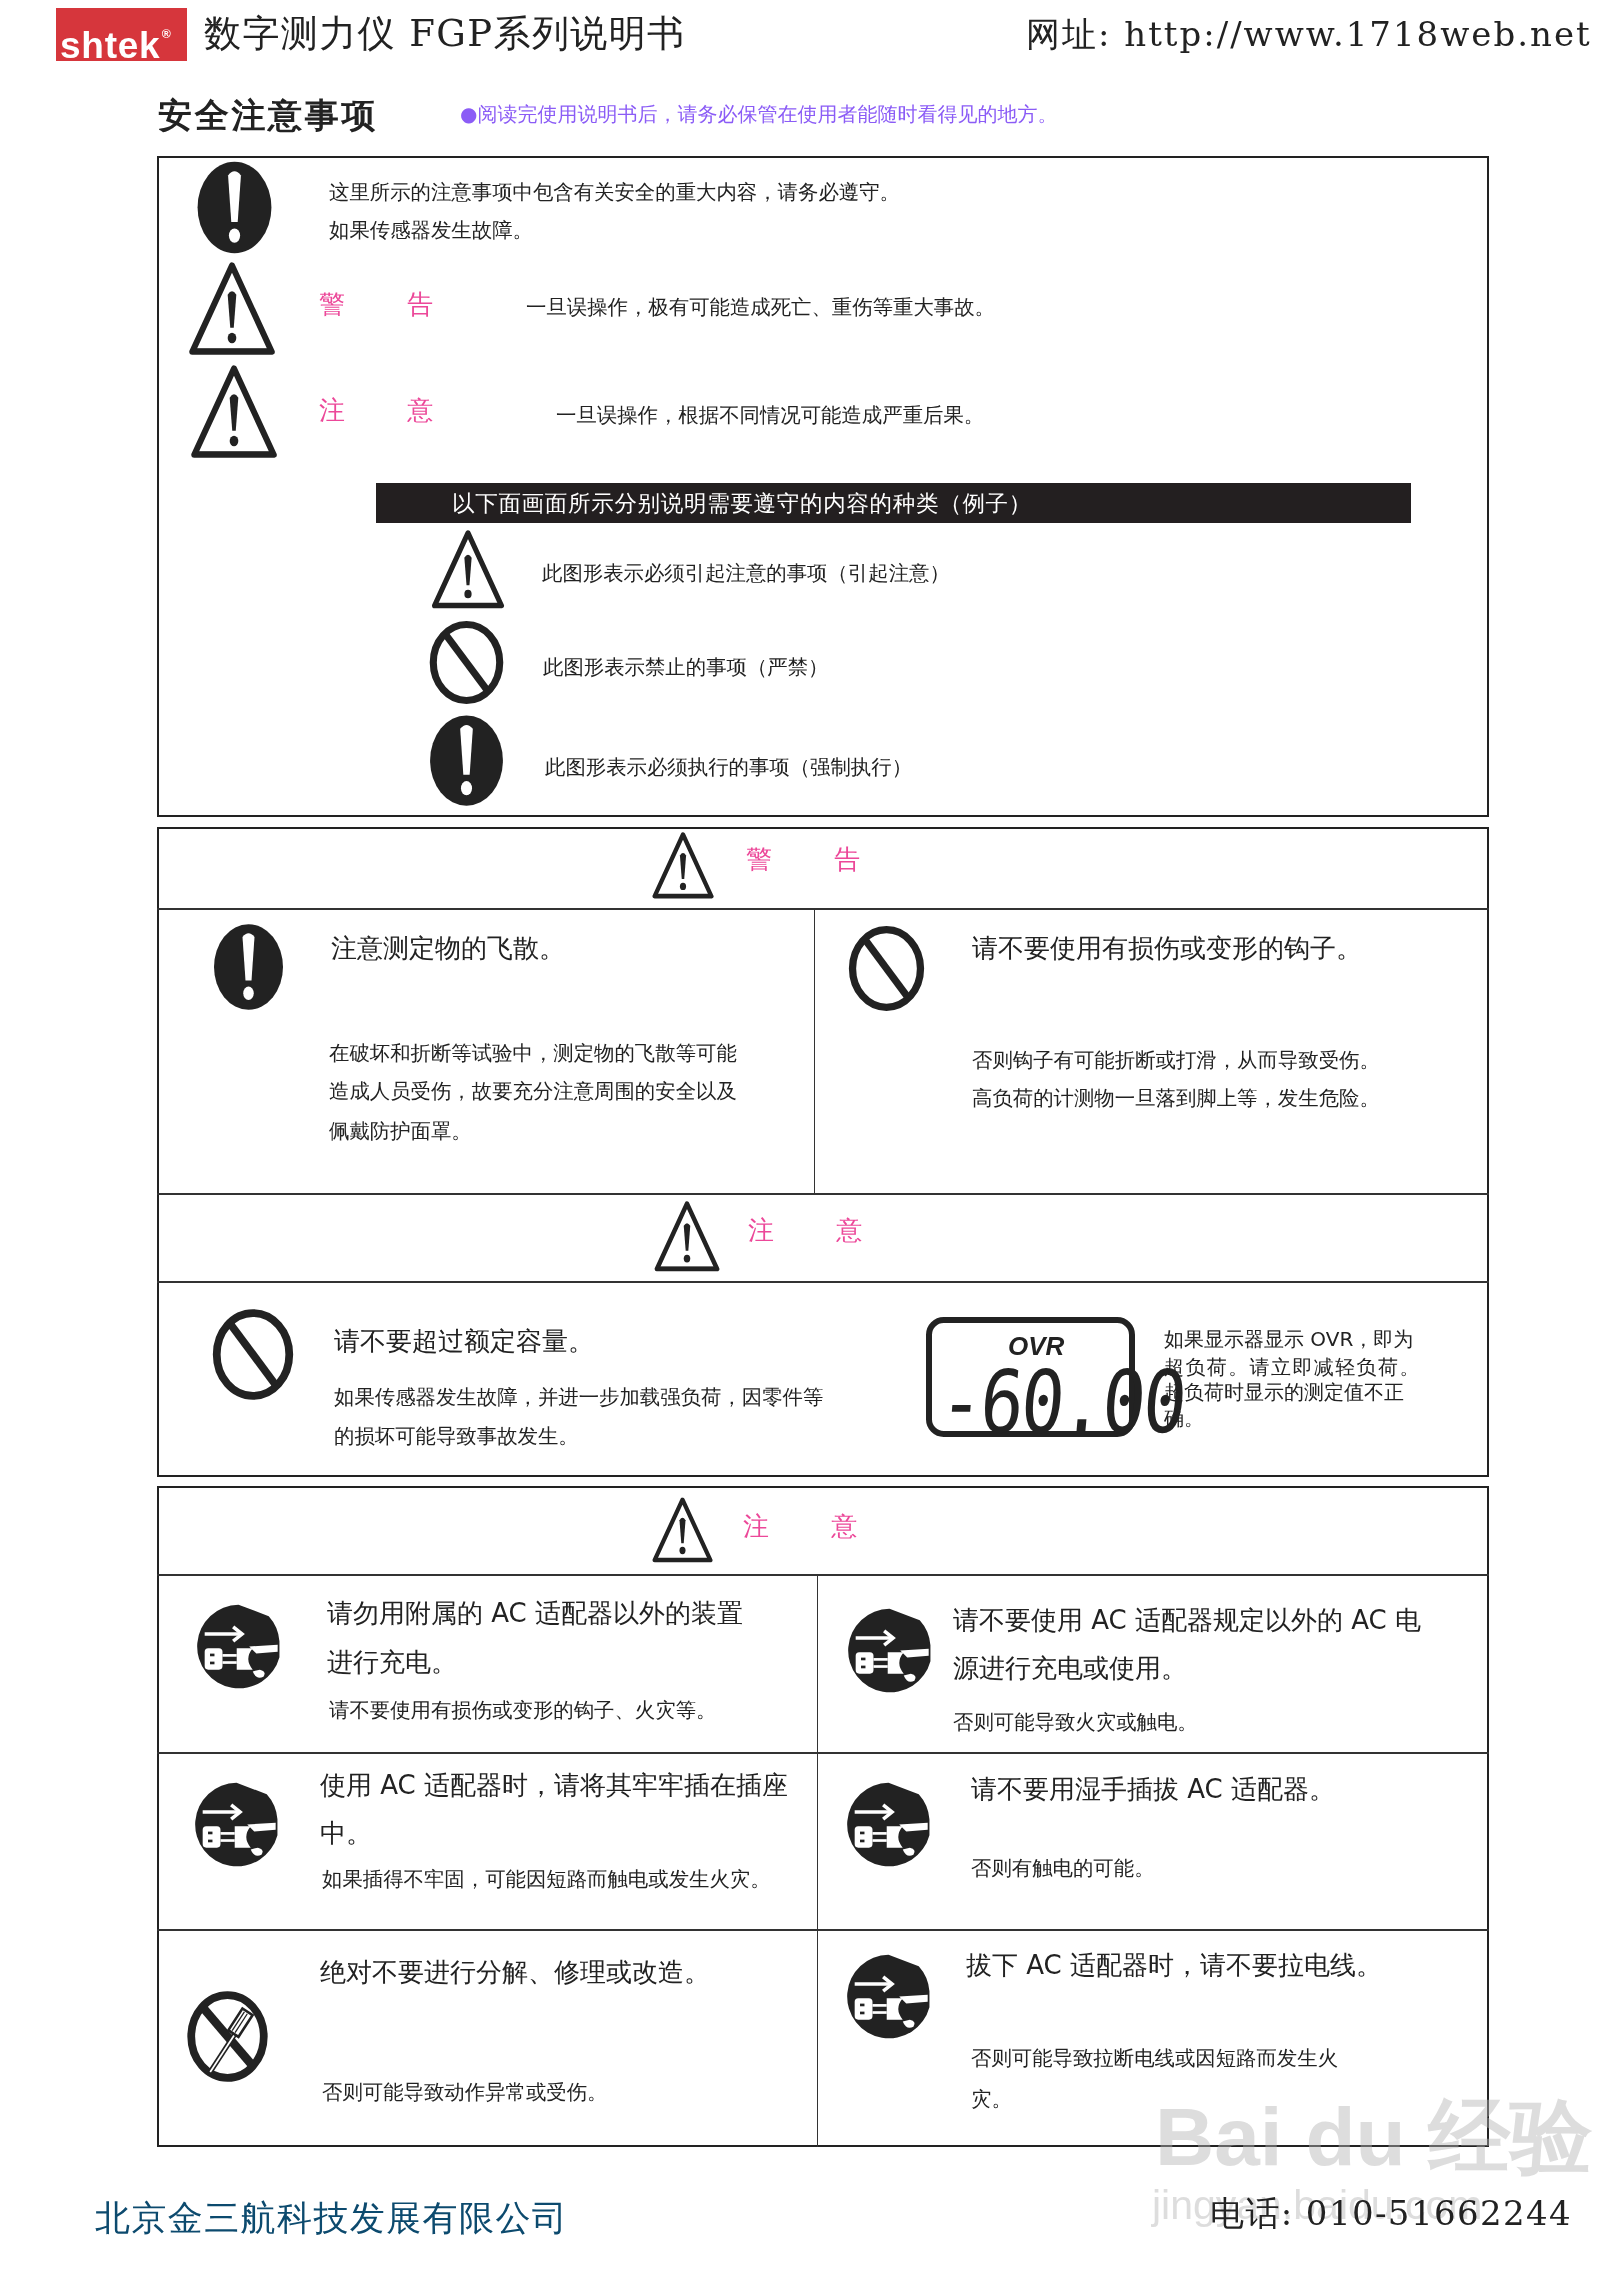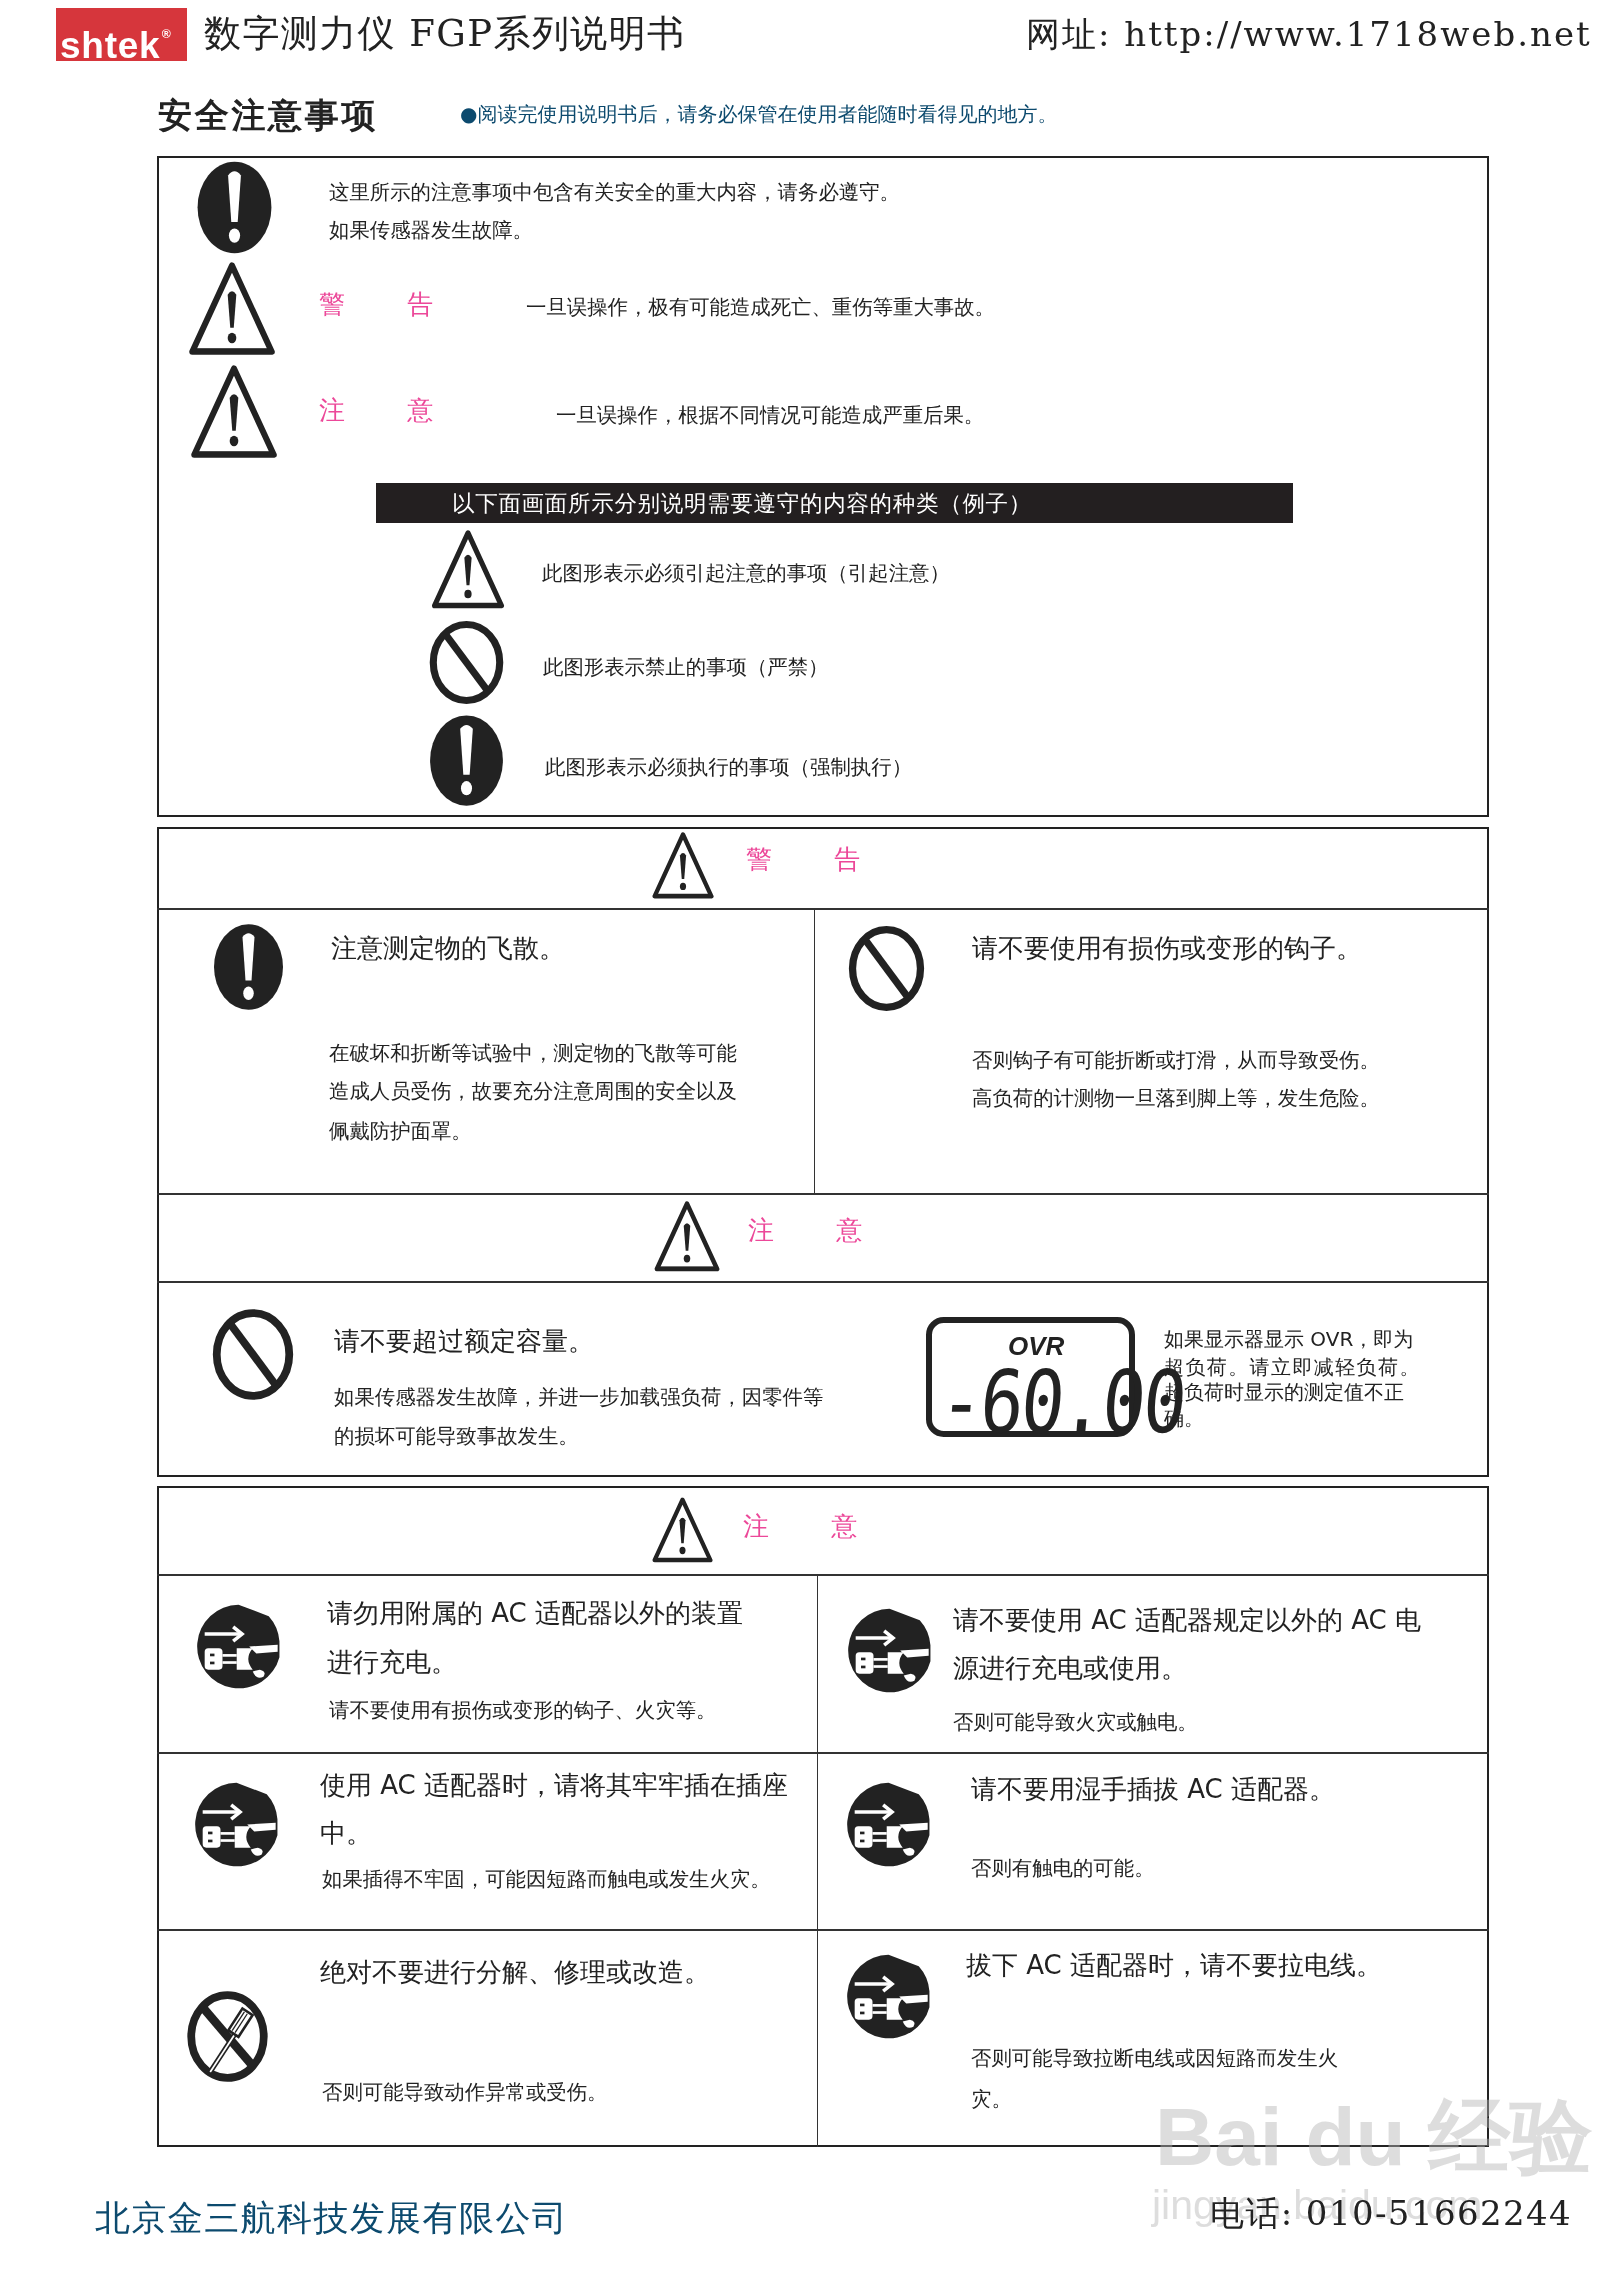--- a/index.html
+++ b/index.html
@@ -10,32 +10,32 @@
 
   
   .logo { left: 56px; top: 8.2px; width: 131px; height: 53px; background: #d6363c; color: #fff;
            font-family: "Liberation Sans", sans-serif; font-weight: bold; font-size: 37px; line-height: 53px;
            padding-left: 4.1px; letter-spacing: 0.7px; }
   .logo sup { font-size: 12.3px; vertical-align: 20.4px; margin-left: 1.4px; }
   .doc-title { left: 204px; top: 9.5px; font-size: 37px; line-height: 48px; letter-spacing: 1.4px; color: #222; }
   .website { left: 1026px; top: 12.3px; font-size: 34px; line-height: 45px; color: #222; letter-spacing: 2px; }
 
   .section-title { left: 158px; top: 93px; font-size: 34px; line-height: 45px; font-weight: bold; color: #222; letter-spacing: 2.7px; }
-  .section-note { left: 460px; top: 101px; font-size: 20px; line-height: 27px; color: #0c4a6e; }
+  .section-note { left: 460px; top: 101px; font-size: 20px; line-height: 27px; color: #8b5cf6; }
 
   
   .box { border: 3.4px solid #222; }
   .hline { height: 2px; background: #333; }
   .vline { width: 1.4px; background: #333; }
 
   .txt { font-size: 20.4px; line-height: 27px; color: #222; }
   .txt-lg { font-size: 26px; line-height: 35px; color: #222; }
   .txt-hd { font-size: 26px; line-height: 45px; color: #ec4899; font-weight: bold; letter-spacing: 27px; }
 
-  .blackbar { left: 376px; top: 483px; width: 917px; height: 40px; background: #231f20; color: #fff;
+  .blackbar { left: 376px; top: 483px; width: 1035px; height: 40px; background: #231f20; color: #fff;
               font-size: 22.5px; line-height: 40px; padding-left: 76px; letter-spacing: 0.7px; }
 
   .lcd { border: 6.1px solid #222; border-radius: 17.7px; background: #fff; }
   .lcd-ovr { font-family: "Liberation Sans", sans-serif; font-style: italic; font-weight: bold; font-size: 26px; color: #222; }
   .lcd-val { font-family: "DejaVu Sans Mono", "Liberation Mono", monospace; font-size: 72px; line-height: 75px; color: #222; letter-spacing: -2.7px; transform: scaleY(1.2) skewX(-6deg); transform-origin: left center; }
 
   .watermark { color: rgba(180,180,180,0.45); font-family: "Liberation Sans", sans-serif; font-weight: bold; }
   .footer-left { left: 95px; top: 2196px; font-size: 35px; line-height: 45px; color: #0c4a6e; letter-spacing: 1.4px; }
   .footer-right { left: 1210px; top: 2191px; font-size: 34px; line-height: 45px; color: #222; letter-spacing: 1.4px; }
 </style>

